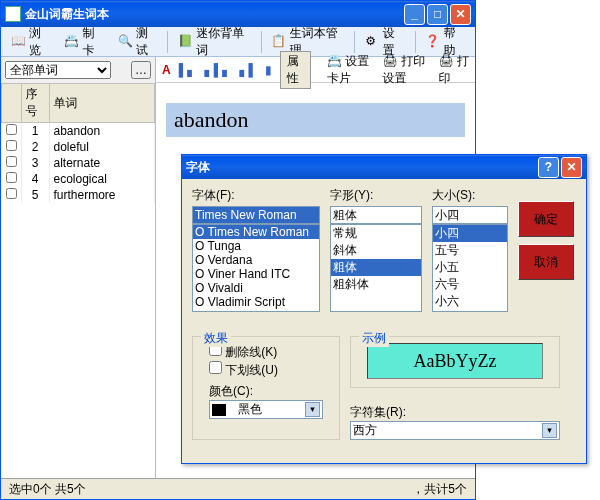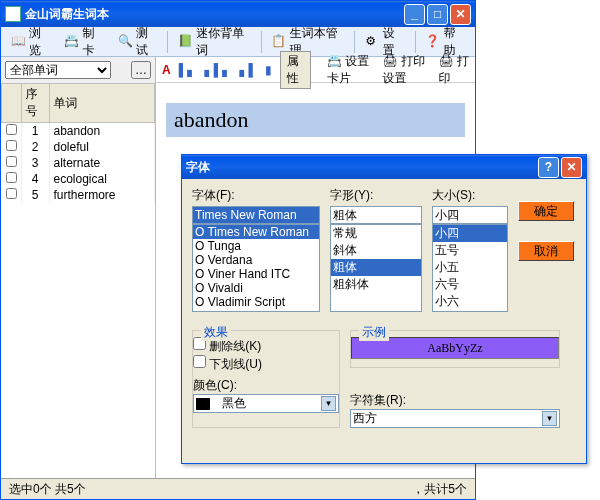--- a/index.html
+++ b/index.html
@@ -37,24 +37,24 @@
 .dialog{position:absolute;left:181px;top:154px;width:406px;height:310px;border:1px solid #0055ea;background:#ece9d8;box-shadow:2px 2px 4px rgba(0,0,0,.3)}
 .dialog .titlebar{height:24px}
 .dialog .body{padding:8px 10px}
 .row{display:flex;gap:10px;margin-bottom:4px}
 .col{display:flex;flex-direction:column}
 .col label{margin-bottom:2px}
 .col input[type=text]{border:1px solid #7f9db9;padding:1px 2px;background:#fff}
 .listbox{border:1px solid #7f9db9;background:#fff;height:88px;overflow-y:scroll}
 .listbox div{padding:0 2px;white-space:nowrap}
 .listbox div.sel{background:#316ac5;color:#fff}
-.dlgbtn{width:56px;height:20px;margin-bottom:20px;background:#f97316;border:1px solid #404040;border-top-color:#fff;border-left-color:#fff}
-.fieldset{border:1px solid #d0ccc0;padding:6px 0 8px;margin-top:14px;position:relative}
+.dlgbtn{width:56px;height:36px;margin-bottom:7px;background:#b91c1c;border:1px solid #404040;border-top-color:#fff;border-left-color:#fff}
+.fieldset{border:1px solid #d0ccc0;padding:6px 16px 8px;margin-top:20px;position:relative}
 .fieldset>.legend{position:absolute;top:-7px;left:8px;background:#ece9d8;padding:0 3px;color:#0046d5}
-.sample{border:1px solid #808080;border-top-color:#404040;border-left-color:#404040;background:#8b5cf6;height:22px;display:flex;align-items:center;justify-content:center;font-family:"Times New Roman",serif;font-size:12px}
+.sample{border:1px solid #808080;border-top-color:#404040;border-left-color:#404040;background:#5eead4;height:36px;display:flex;align-items:center;justify-content:center;font-family:"Times New Roman",serif;font-size:18px}
 .selbox{border:1px solid #7f9db9;background:#fff;padding:1px 2px;display:flex;align-items:center;gap:12px;height:19px}
 .selbox .dd{margin-left:auto;width:15px;height:15px;background:#cde;border:1px solid #7f9db9;text-align:center;line-height:12px;font-size:9px}
 </style>
 </head>
 <body>
 
 <div class="window">
   <div class="titlebar">
     <span class="icon"></span>
     <span class="title">金山词霸生词本</span>
@@ -224,21 +224,21 @@
             <span style="width:14px;height:12px;background:#000"></span>
             <span>黑色</span>
             <span class="dd">▾</span>
           </div>
       </div>
       <div style="width:210px">
         <div class="fieldset">
           <span class="legend">示例</span>
           <div class="sample">AaBbYyZz</div>
         </div>
-        <div style="margin-top:24px">字符集(R):</div>
+        <div style="margin-top:16px">字符集(R):</div>
         <div class="selbox">
             <span>西方</span>
             <span class="dd">▾</span>
           </div>
       </div>
     </div>
   </div>
 </div>
 
 </body></html>

